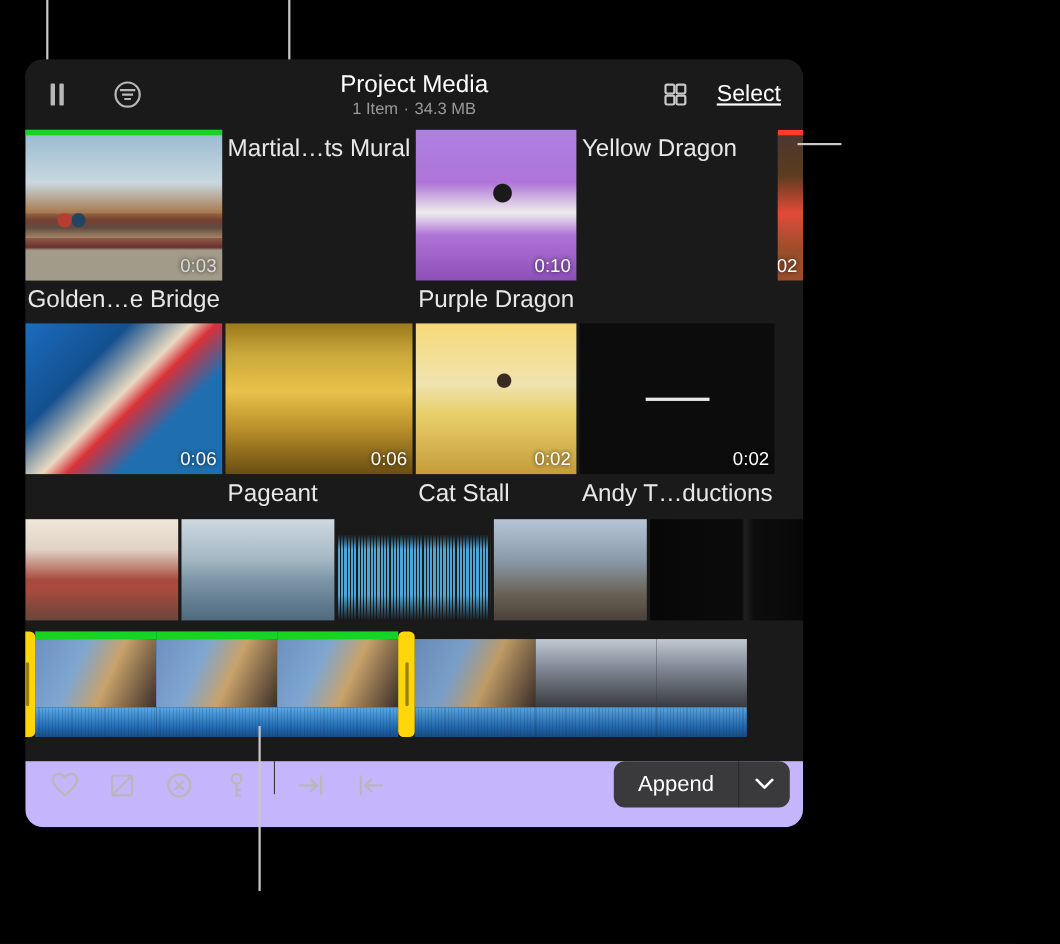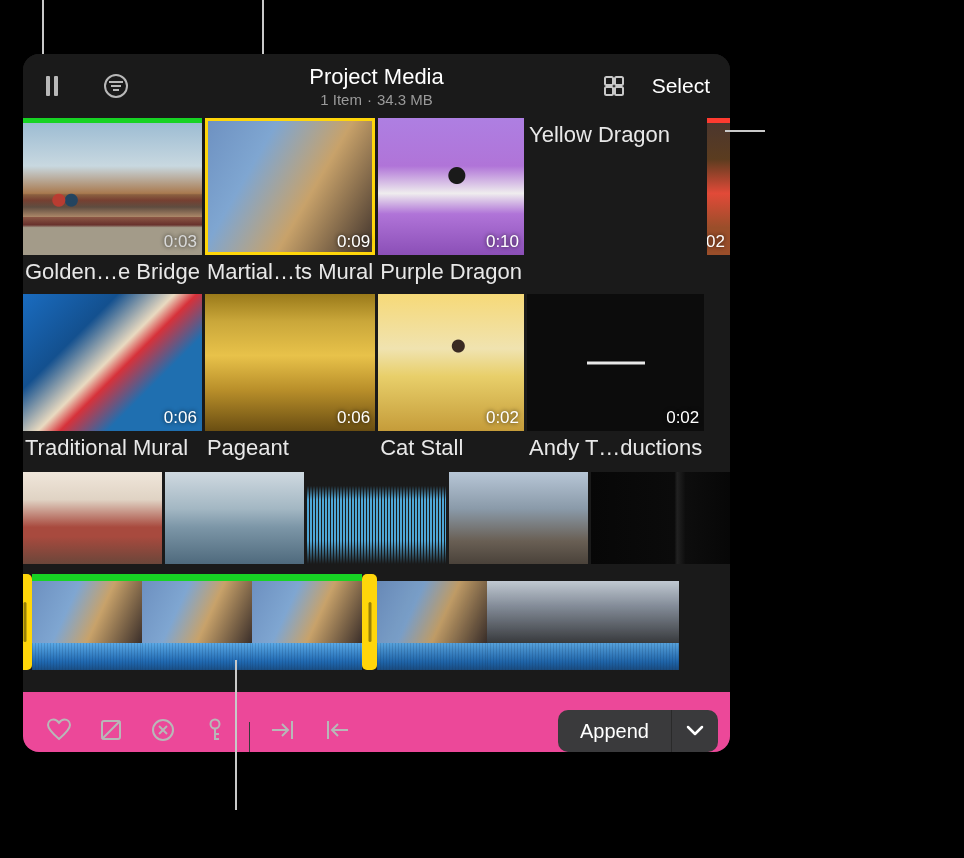--- a/index.html
+++ b/index.html
@@ -48,21 +48,21 @@
     }
     .header-title { color: #fff; font-size: 22px; font-weight: 500;}
     .header-sub { color: #9a9a9a; font-size: 15px; margin-top:1px;}
     .header-right {
       margin-left: auto;
       display: flex;
       align-items: center;
       gap: 8px;
     }
     .layout-icon { color: #b8b8b8; width:44px; height:44px; display:flex;align-items:center;justify-content:center; cursor:pointer;}
-    .select-btn { color: #fff; font-size: 21px; padding: 6px 8px; cursor: pointer; }
+    .select-btn { color: #fff; font-size: 21px; padding: 6px 8px; cursor: pointer; text-decoration: underline; }
 
     
     .grid {
       display: grid;
       grid-template-columns: repeat(5, 1fr);
       gap: 3px;
       padding: 0 0 2px 0;
     }
     .cell {
       display: flex; flex-direction: column;
@@ -143,24 +143,24 @@
     .filmstrip-rest {
       display:flex; height:96px; opacity:.95;
     }
     .filmstrip-rest .fs-col .fs-marker { background: transparent;}
 
     
     .bottom-bar {
       margin-top: auto;
       height: 60px;
       display: flex;
-      align-items: flex-end;
+      align-items: flex-start;
       padding: 0 12px;
       gap: 4px;
-      background: #ec4899;
+      background: #c4b5fd;
     }
     .tb-icon {
       width: 48px; height: 44px;
       display:flex; align-items:center; justify-content:center;
       color:#b8b8b8; cursor:pointer;
     }
     .tb-icon svg { stroke:#b8b8b8; }
     .tb-divider { width:1px; height:30px; background:#3a3a3a; margin:0 6px;}
     .append-group {
       margin-left: auto;
@@ -277,23 +277,20 @@
   <div class="grid" id="grid-main">
 
   <div class="cell">
         <div class="thumb bg-golden">
           <div class="marker-bar marker-green"></div>
           <div class="duration">0:03</div>
         </div>
         <div class="cell-label">Golden…e Bridge</div>
       </div>
       <div class="cell">
-        <div class="thumb bg-martial selected">
-          <div class="duration">0:09</div>
-        </div>
         <div class="cell-label">Martial…ts Mural</div>
       </div>
       <div class="cell">
         <div class="thumb bg-purple">
           <div class="duration">0:10</div>
         </div>
         <div class="cell-label">Purple Dragon</div>
       </div>
       <div class="cell">
         <div class="cell-label">Yellow Dragon</div>
@@ -301,21 +298,20 @@
       <div class="cell">
         <div class="thumb bg-market">
           <div class="marker-bar marker-red"></div>
           <div class="duration">0:02</div>
         </div>
       </div>
       <div class="cell">
         <div class="thumb bg-tradmural">
           <div class="duration">0:06</div>
         </div>
-        <div class="cell-label">Traditional Mural</div>
       </div>
       <div class="cell">
         <div class="thumb bg-lanterns">
           <div class="duration">0:06</div>
         </div>
         <div class="cell-label">Pageant</div>
       </div>
       <div class="cell">
         <div class="thumb bg-cat">
           <div class="duration">0:02</div>

